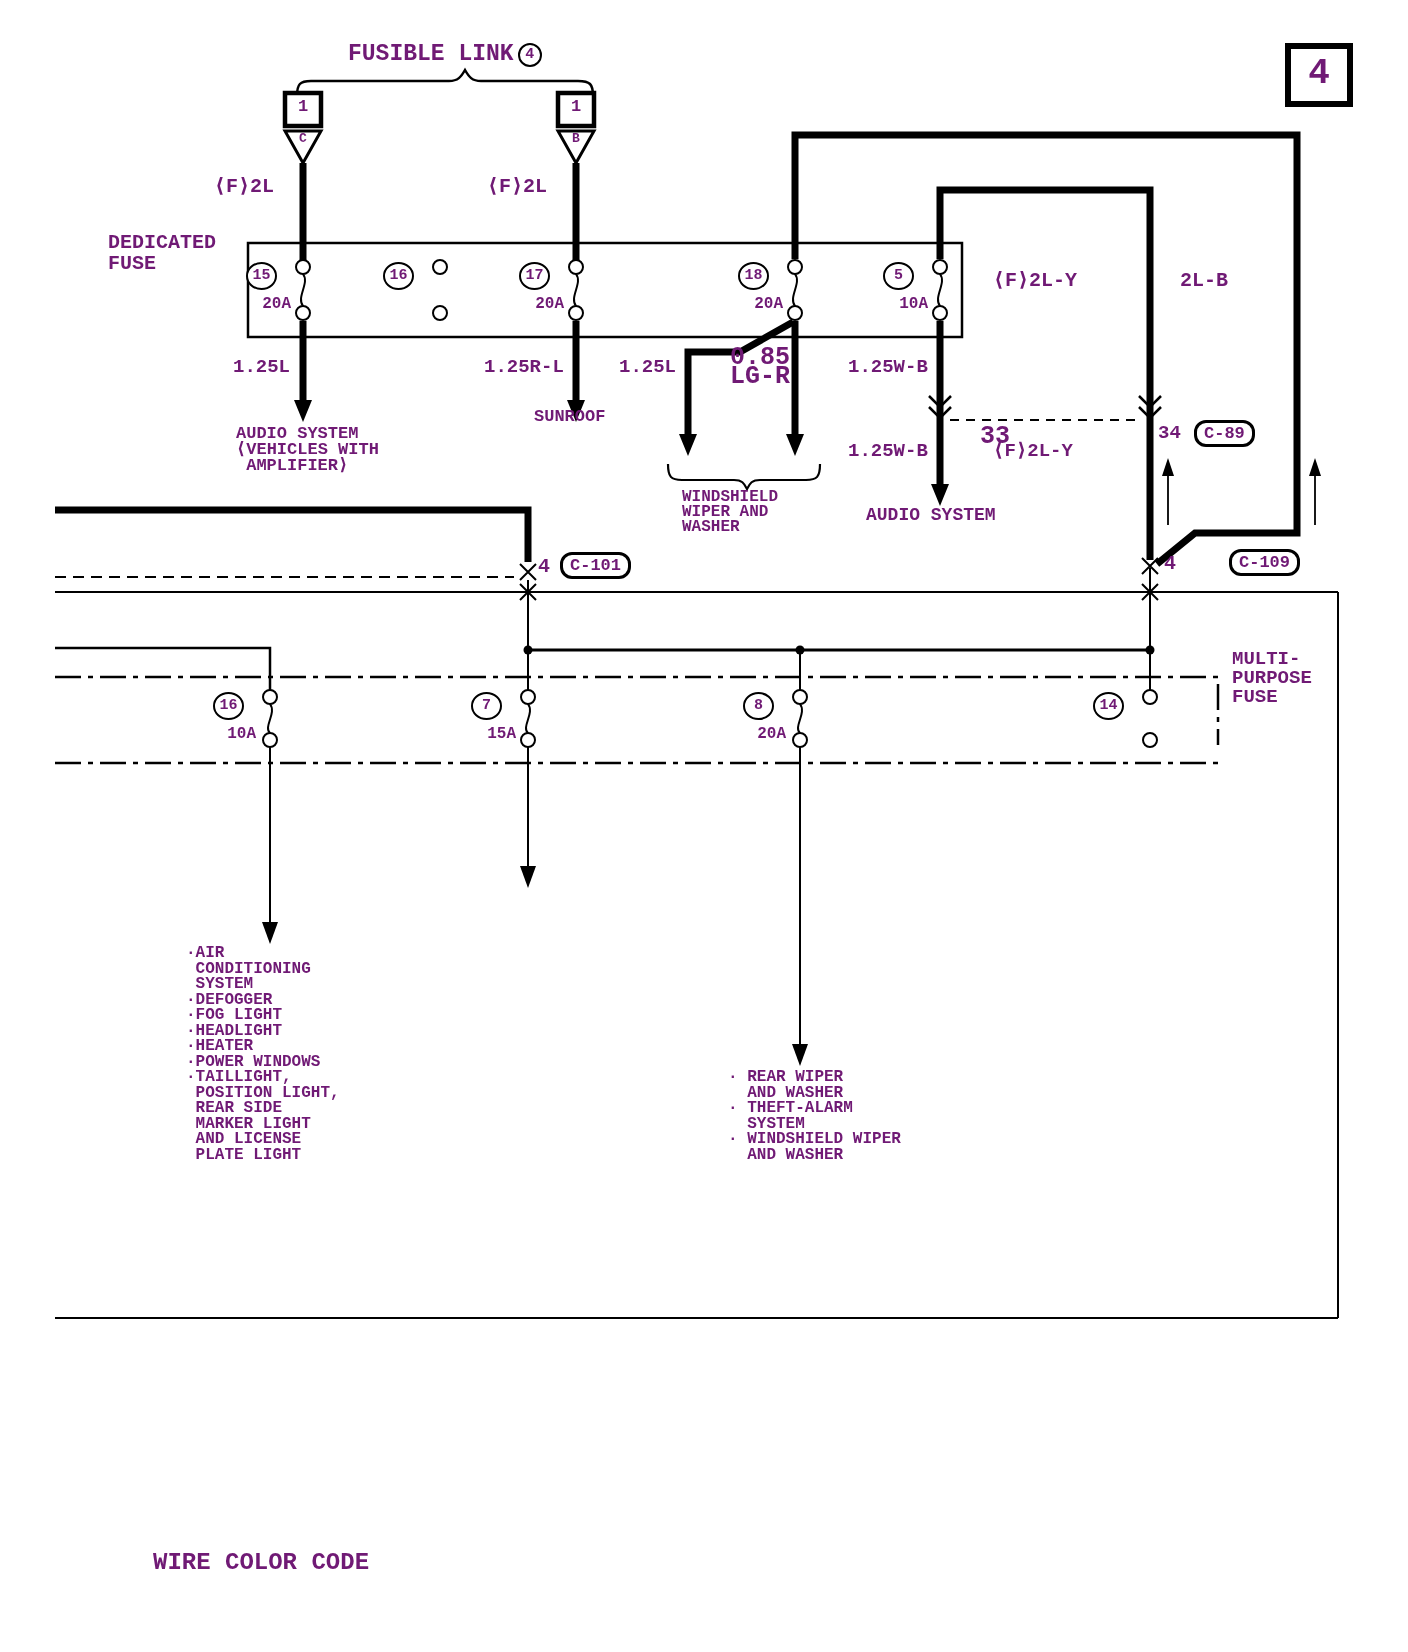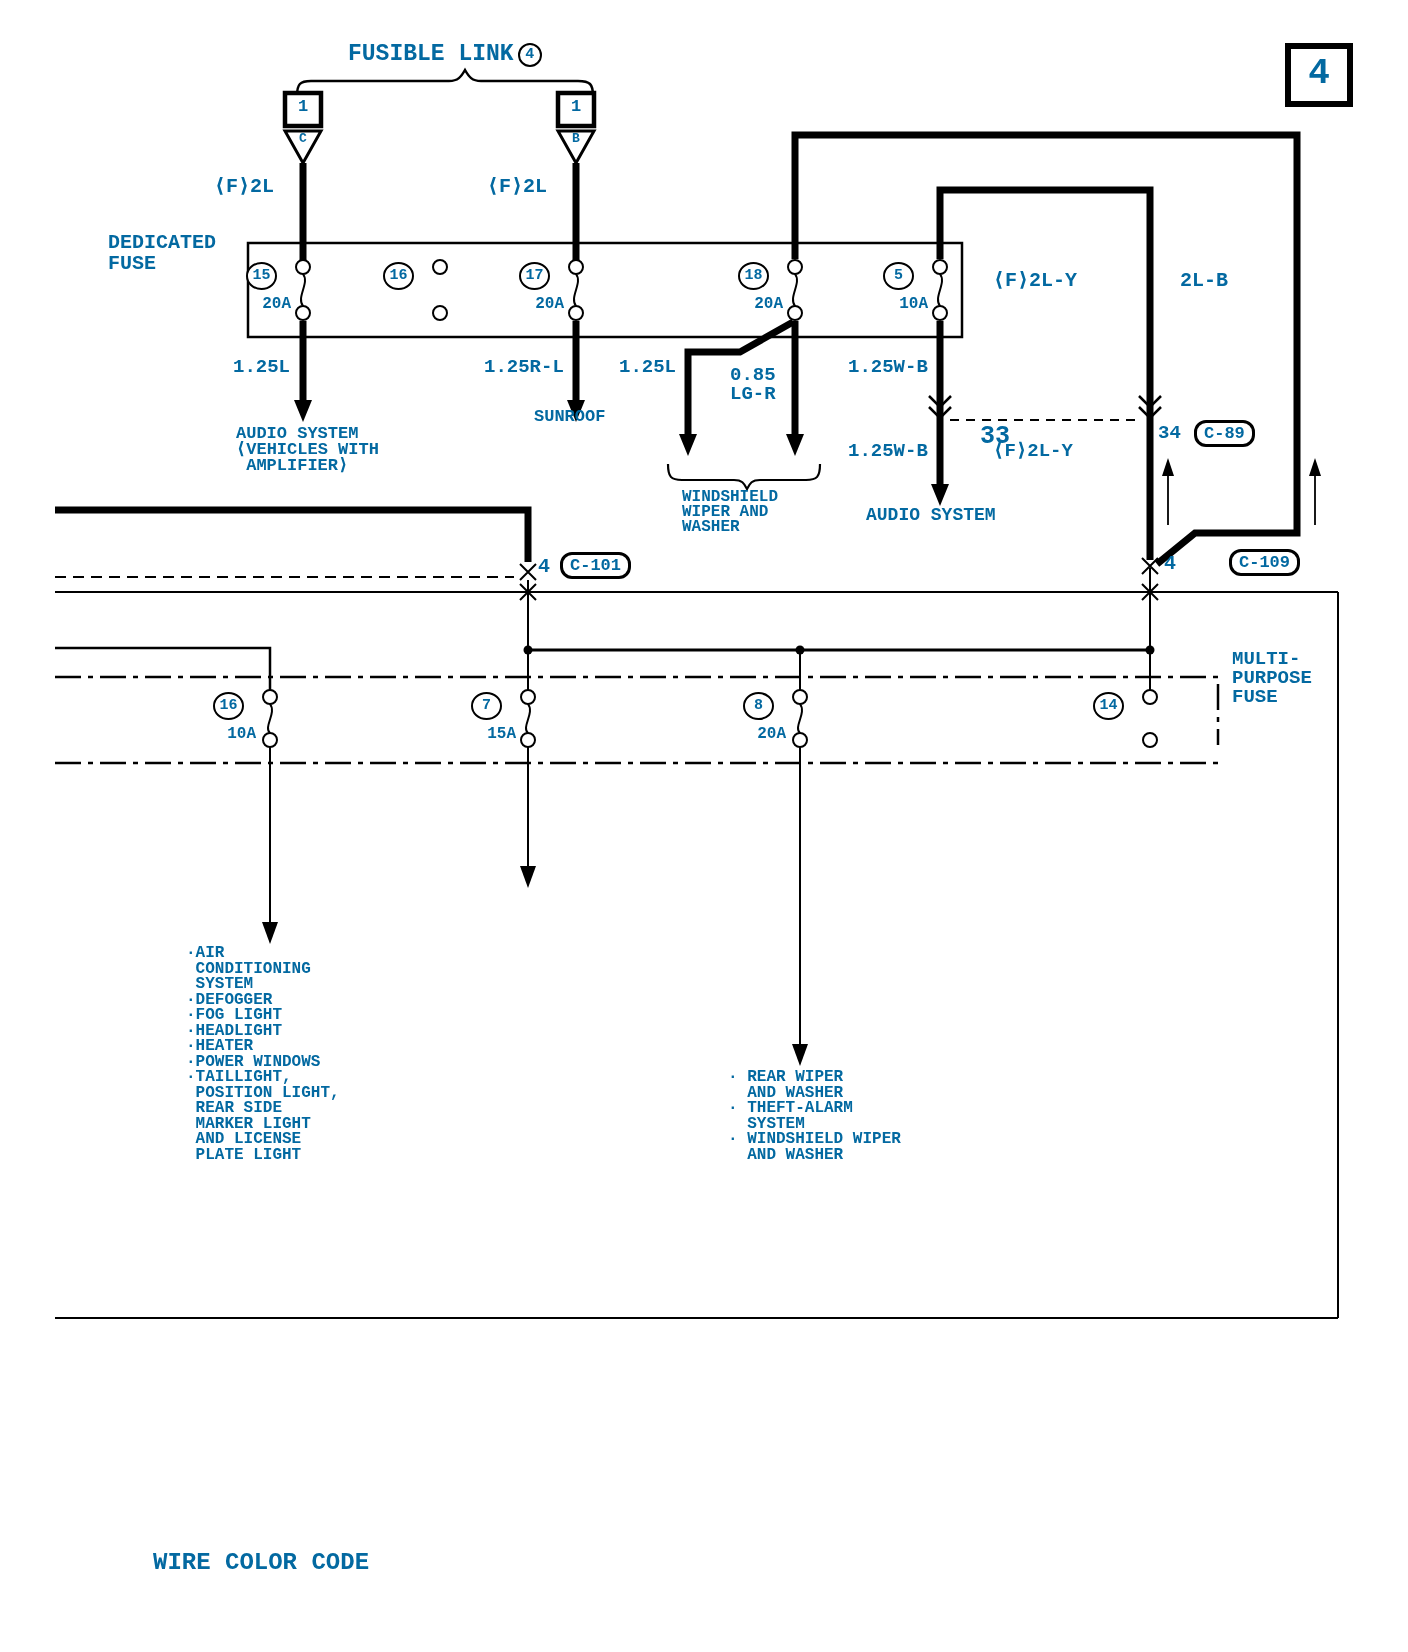--- a/index.html
+++ b/index.html
@@ -1,19 +1,19 @@
 <!DOCTYPE html>
 <html><head>
 <meta charset="utf-8">
 <style>
   html,body{margin:0;padding:0;background:#e8e8e8;}
   .canvas{
     position:relative;width:1408px;height:1652px;background:#ffffff;
     font-family:"Liberation Mono","DejaVu Sans Mono",monospace;
-    font-weight:bold;color:#0369a1;overflow:hidden;
+    font-weight:bold;color:#701a75;overflow:hidden;
   }
   .wires{position:absolute;left:0;top:0;}
   .t{position:absolute;white-space:nowrap;line-height:1.05;}
   .pre{white-space:pre;}
   .ncirc{
     position:absolute;box-sizing:border-box;width:31px;height:28px;
     border:2.5px solid #000;border-radius:50%;text-align:center;
     font-size:15px;line-height:23px;background:#fff;
   }
   .ncirc-sm{
@@ -208,21 +208,21 @@
   <div class="t" style="left:504px;top:296px;width:60px;text-align:right;font-size:16px;">20A</div>
   <div class="t" style="left:723px;top:296px;width:60px;text-align:right;font-size:16px;">20A</div>
   <div class="t" style="left:868px;top:296px;width:60px;text-align:right;font-size:16px;">10A</div>
 
   <div class="t" style="left:993px;top:270px;font-size:20px;">⟨F⟩2L-Y</div>
   <div class="t" style="left:1180px;top:270px;font-size:20px;">2L-B</div>
 
   <div class="t" style="left:233px;top:358px;font-size:19px;">1.25L</div>
   <div class="t" style="left:484px;top:358px;font-size:19px;">1.25R-L</div>
   <div class="t" style="left:619px;top:358px;font-size:19px;">1.25L</div>
-  <div class="t pre" style="left:730px;top:366px;font-size:19px;line-height:19px;">0.85
+  <div class="t pre" style="left:730px;top:348px;font-size:25px;line-height:19px;">0.85
 LG-R</div>
   <div class="t" style="left:848px;top:358px;font-size:19px;">1.25W-B</div>
   <div class="t" style="left:848px;top:442px;font-size:19px;">1.25W-B</div>
   <div class="t" style="left:993px;top:442px;font-size:19px;">⟨F⟩2L-Y</div>
 
   <div class="t" style="left:980px;top:424px;font-size:25px;">33</div>
   <div class="t" style="left:1158px;top:424px;font-size:19px;">34</div>
   <span class="capsule" style="left:1194px;top:420px;">C-89</span>
 
   <div class="t pre" style="left:236px;top:426px;font-size:17px;line-height:16px;">AUDIO SYSTEM

